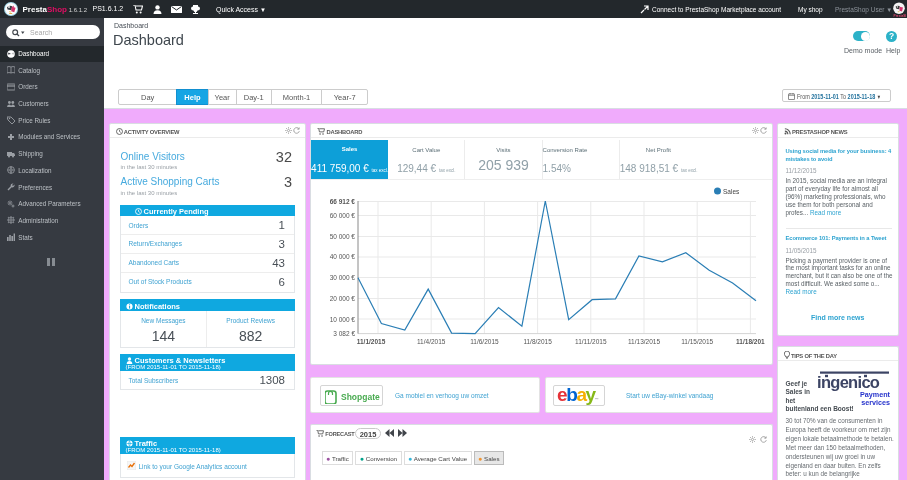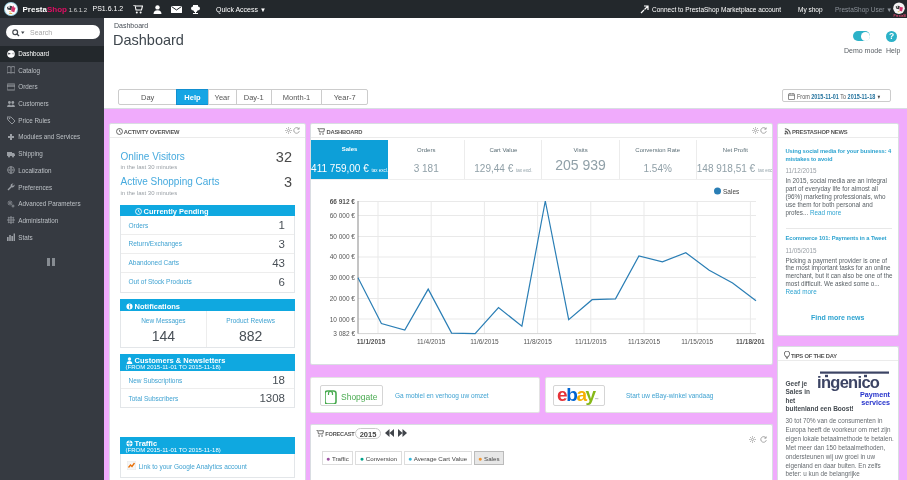--- a/index.html
+++ b/index.html
@@ -263,24 +263,20 @@
  </div>
  <div class="bluebar" style="top:229.9px;height:17.5px">
         <span style="position:absolute;left:6px;top:2px"><svg style="display:inline-block;vertical-align:-1px" width="7" height="7" viewBox="0 0 8 8">
             <circle cx="4" cy="2.3" r="1.9" fill="#fff"></circle>
             <path d="M0.8 8 Q0.8 4.6 4 4.6 Q7.2 4.6 7.2 8 Z" fill="#fff"></path>
           </svg> Customers &amp; Newsletters</span>
         <span style="position:absolute;left:6px;top:10px;font-size:6px;font-weight:normal">(FROM 2015-11-01 TO 2015-11-18)</span>
       </div>
  <div class="lrows" style="top:247.4px">
   <div class="lrow" style="height:18px">
-          <span class="lk">New Subscriptions</span>
-          <span class="nm">18</span>
-        </div>
-  <div class="lrow" style="height:18px">
           <span class="lk">Total Subscribers</span>
           <span class="nm">1308</span>
         </div>
  </div>
  <div class="bluebar" style="top:312.9px;height:17.5px">
         <span style="position:absolute;left:6px;top:2px"><svg style="display:inline-block;vertical-align:-1px" width="7" height="7" viewBox="0 0 8 8">
             <circle cx="4" cy="4" r="3.5" fill="#fff"></circle>
             <path d="M0.5 4 h7 M4 0.5 q2 3.5 0 7 q-2 -3.5 0 -7" fill="none" stroke="#0fa8e0" stroke-width="0.7"></path>
           </svg> Traffic</span>
         <span style="position:absolute;left:6px;top:10px;font-size:6px;font-weight:normal">(FROM 2015-11-01 TO 2015-11-18)</span>
@@ -310,32 +306,28 @@
             <path d="M6.8 2.2 A3.2 3.2 0 1 0 7.2 4.8" fill="none" stroke="#a0a0a0" stroke-width="1.1"></path>
             <path d="M7 0.5 V2.5 H5" fill="none" stroke="#a0a0a0" stroke-width="1.1"></path>
           </svg></span>
  </div>
  <div class="abs" style="left:0;top:16px;width:463px;height:40px;display:flex;border-bottom:1px solid #eee">
   <div style="width:77.2px;background:#0d9fd8;color:#fff;text-align:center">
           <div style="font-size:6px;font-weight:bold;margin-top:6px">Sales</div>
           <div style="font-size:10px;margin-top:11px;white-space:nowrap">411 759,00 € <span style="font-size:4.5px">tax excl.</span></div>
         </div>
   <div style="width:77.2px;text-align:center;border-right:1px solid #ececec">
-          <div style="font-size:6px;color:#5c6f77;margin-top:7px">Orders</div>
-          <div style="font-size:10px;color:#90a0a8;margin-top:10px">3 181</div>
-        </div>
-  <div style="width:77.2px;text-align:center;border-right:1px solid #ececec">
           <div style="font-size:6px;color:#5c6f77;margin-top:7px">Cart Value</div>
           <div style="font-size:10px;color:#90a0a8;margin-top:10px;white-space:nowrap">129,44 € <span style="font-size:4.5px">tax excl.</span></div>
         </div>
   <div style="width:77.2px;text-align:center;border-right:1px solid #ececec">
           <div style="font-size:6px;color:#5c6f77;margin-top:7px">Visits</div>
           <div style="font-size:14px;color:#90a0a8;margin-top:4px">205 939</div>
         </div>
-  <div style="width:77.2px;text-align:center;border-right:1px solid #ececec">
+  <div style="width:77.2px;text-align:left;border-right:1px solid #ececec">
           <div style="font-size:6px;color:#5c6f77;margin-top:7px">Conversion Rate</div>
           <div style="font-size:10px;color:#90a0a8;margin-top:10px">1.54%</div>
         </div>
   <div style="width:77.2px;text-align:center">
           <div style="font-size:6px;color:#5c6f77;margin-top:7px">Net Profit</div>
           <div style="font-size:10px;color:#90a0a8;margin-top:10px;white-space:nowrap">148 918,51 € <span style="font-size:4.5px">tax excl.</span></div>
         </div>
  </div>
  <svg class="abs" style="left:0;top:57px" width="463" height="180" viewBox="0 0 463 180" font-family="Liberation Sans, sans-serif">
   <g stroke="#e9e9e9" stroke-width="1">
@@ -368,21 +360,21 @@
   <circle cx="406.5" cy="10" r="3.5" fill="#2a7eb5"></circle>
   <text x="412" y="12.5" font-size="6.5" fill="#444">Sales</text>
  </svg>
 </div>
 <div class="abs" style="left:206px;top:268px;width:230px;height:36px;background:#fff;border:1px solid #e3e3e3;border-radius:2px">
  <div class="abs" style="left:9px;top:7px;width:63px;height:21px;border:1px solid #d5d5d5;border-radius:2px">
   <svg class="abs" style="left:4px;top:3.5px" width="13" height="14" viewBox="0 0 13 14">
           <rect x="0" y="1" width="11" height="13" rx="2.5" fill="none" stroke="#4aab51" stroke-width="1.6"></rect>
           <path d="M3.5 5 V3.5 a2 2.2 0 0 1 4 0 V5" fill="none" stroke="#4aab51" stroke-width="1.2"></path>
         </svg>
-  <div class="abs" style="left:20px;top:5.5px;font-size:8.5px;font-weight:normal;color:#4aab51">Shopgate</div>
+  <div class="abs" style="left:20px;top:5.5px;font-size:8.5px;font-weight:bold;color:#4aab51">Shopgate</div>
  </div>
  <div class="abs" style="left:84px;top:13.5px;font-size:6.5px;color:#41a3d2;white-space:nowrap">Ga mobiel en verhoog uw omzet</div>
 </div>
 <div class="abs" style="left:441px;top:268px;width:228px;height:36px;background:#fff;border:1px solid #e3e3e3;border-radius:2px">
  <div class="abs" style="left:7px;top:7px;width:52px;height:21px;border:1px solid #d5d5d5;border-radius:2px">
   <div class="abs" style="left:3px;top:-2px;font-size:19px;font-weight:bold;letter-spacing:-1.4px"><span style="color:#e53238">e</span><span style="color:#0064d2">b</span><span style="color:#f5af02">a</span><span style="color:#86b817">y</span><span style="font-size:4px;color:#999;letter-spacing:0">™</span></div>
  </div>
  <div class="abs" style="left:80px;top:13.5px;font-size:6.5px;color:#41a3d2;white-space:nowrap">Start uw eBay-winkel vandaag</div>
 </div>
 <div class="panel" style="left:206px;top:315.2px;width:463px;height:60px;border-bottom:none">

